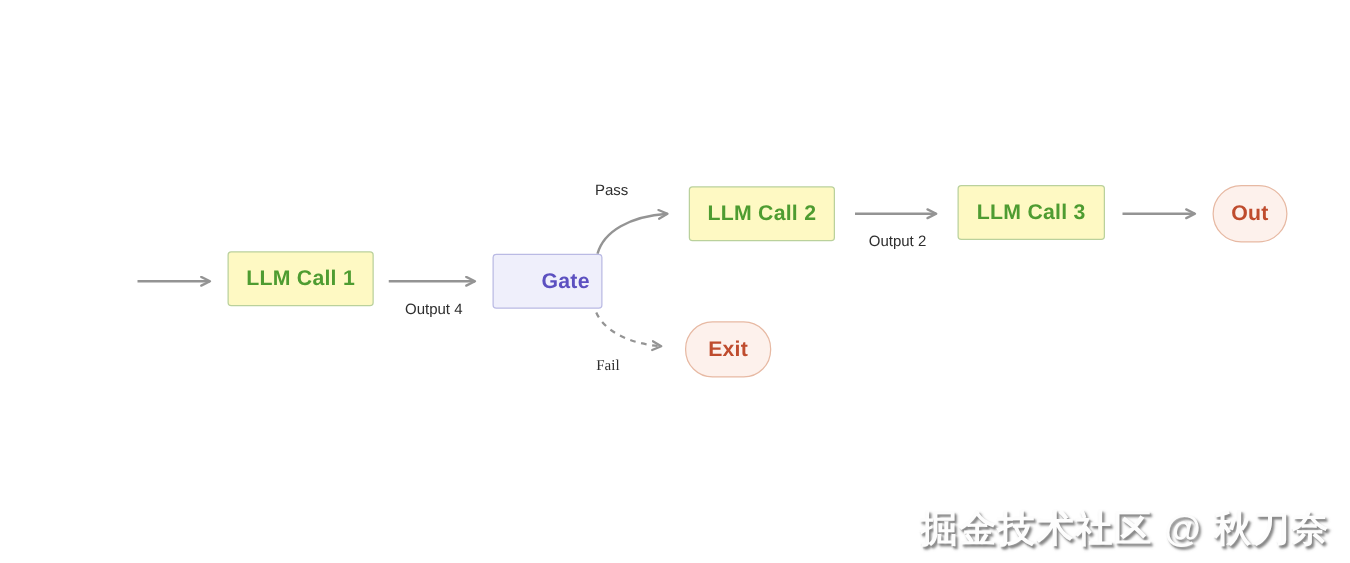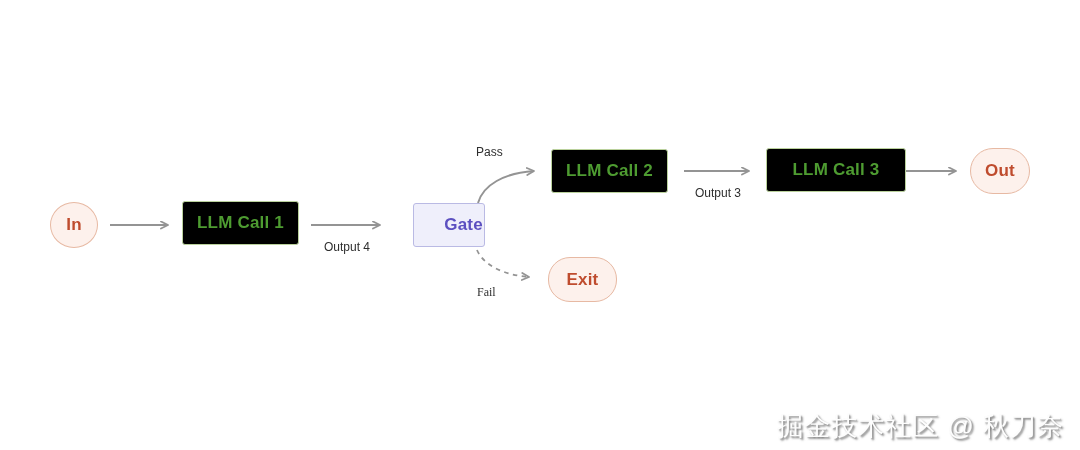--- a/index.html
+++ b/index.html
@@ -26,21 +26,21 @@
     box-sizing: border-box;
     display: flex;
     align-items: center;
     justify-content: center;
     font-weight: bold;
     font-size: 17px;
     letter-spacing: 0.2px;
     white-space: nowrap;
   }
   .node-llm {
-    background: #000000;
+    background: #fef9c3;
     border: 1.5px solid #bad19c;
     border-radius: 3px;
     color: #4e9c31;
   }
   .node-terminal {
     background: #fdf1ec;
     border: 1.5px solid #e7b9a3;
     color: #bf4c2e;
   }
   .node-gate {
@@ -56,34 +56,34 @@
     color: #2e2e2e;
     white-space: nowrap;
   }
   .centered {
     text-align: center;
   }
   #watermark {
     position: absolute;
     right: 16px;
     bottom: 6px;
-    font-size: 26px;
-    font-weight: normal;
+    font-size: 30px;
+    font-weight: bold;
     letter-spacing: 1px;
     color: #fdfdfd;
     text-shadow: 2px 2px 2px rgba(110,110,110,0.75), 1px 1px 1px rgba(140,140,140,0.5);
     white-space: nowrap;
   }
 
   
   #node-in        { left: 50px;  top: 202px; width: 48px;  height: 46px; border-radius: 50%; }
   #node-llm1      { left: 182px; top: 201px; width: 117px; height: 44px; }
-  #node-gate      { left: 413px; top: 203px; width: 72px;  height: 44px; padding-left: 29px; }
+  #node-gate      { left: 394px; top: 203px; width: 88px;  height: 44px; padding-left: 29px; }
   #node-llm2      { left: 551px; top: 149px; width: 117px; height: 44px; }
-  #node-llm3      { left: 766px; top: 148px; width: 140px; height: 44px; }
+  #node-llm3      { left: 766px; top: 148px; width: 118px; height: 44px; }
   #node-out       { left: 970px; top: 148px; width: 60px;  height: 46px; border-radius: 23px; }
   #node-exit      { left: 548px; top: 257px; width: 69px;  height: 45px; border-radius: 22px; }
 
   
   #label-output1  { left: 306px; top: 240px; width: 82px; }
   #label-output2  { left: 678px; top: 186px; width: 80px; }
   #label-pass     { left: 476px; top: 145px; }
   #label-fail     { left: 477px; top: 285px; font-family: Liberation Serif, serif; }
 </style>
 </head>
@@ -98,37 +98,36 @@
       </marker>
     </defs>
     <path d="M110,225 L168,225" fill="none" stroke="#949494" stroke-width="2" marker-end="url(#arrowhead)"></path>
     <path d="M311,225 L380,225" fill="none" stroke="#949494" stroke-width="2" marker-end="url(#arrowhead)"></path>
     <path d="M478,203 C483,185 504,173 534,171" fill="none" stroke="#949494" stroke-width="2" marker-end="url(#arrowhead)"></path>
     <path d="M477,250 C483,264 502,275 529,277" fill="none" stroke="#949494" stroke-width="1.8" stroke-dasharray="4.5,4.5" marker-end="url(#arrowhead)"></path>
     <path d="M684,171 L749,171" fill="none" stroke="#949494" stroke-width="2" marker-end="url(#arrowhead)"></path>
     <path d="M898,171 L956,171" fill="none" stroke="#949494" stroke-width="2" marker-end="url(#arrowhead)"></path>
   </svg>
 
-  <div id="node-in" class="node node-terminal">In</div>
 
   <div id="node-llm1" class="node node-llm">LLM Call 1</div>
 
   <div id="node-gate" class="node node-gate">Gate</div>
 
   <div id="node-llm2" class="node node-llm">LLM Call 2</div>
 
   <div id="node-llm3" class="node node-llm">LLM Call 3</div>
 
   <div id="node-exit" class="node node-terminal">Exit</div>
 
   <div id="node-out" class="node node-terminal">Out</div>
 
   <div id="label-output1" class="edge-label centered">Output 4</div>
 
-  <div id="label-output2" class="edge-label centered">Output 3</div>
+  <div id="label-output2" class="edge-label centered">Output 2</div>
 
   <div id="label-pass" class="edge-label">Pass</div>
 
   <div id="label-fail" class="edge-label">Fail</div>
 
   <div id="watermark">掘金技术社区 @ 秋刀奈</div>
 
 </div>
 
 </body></html>

